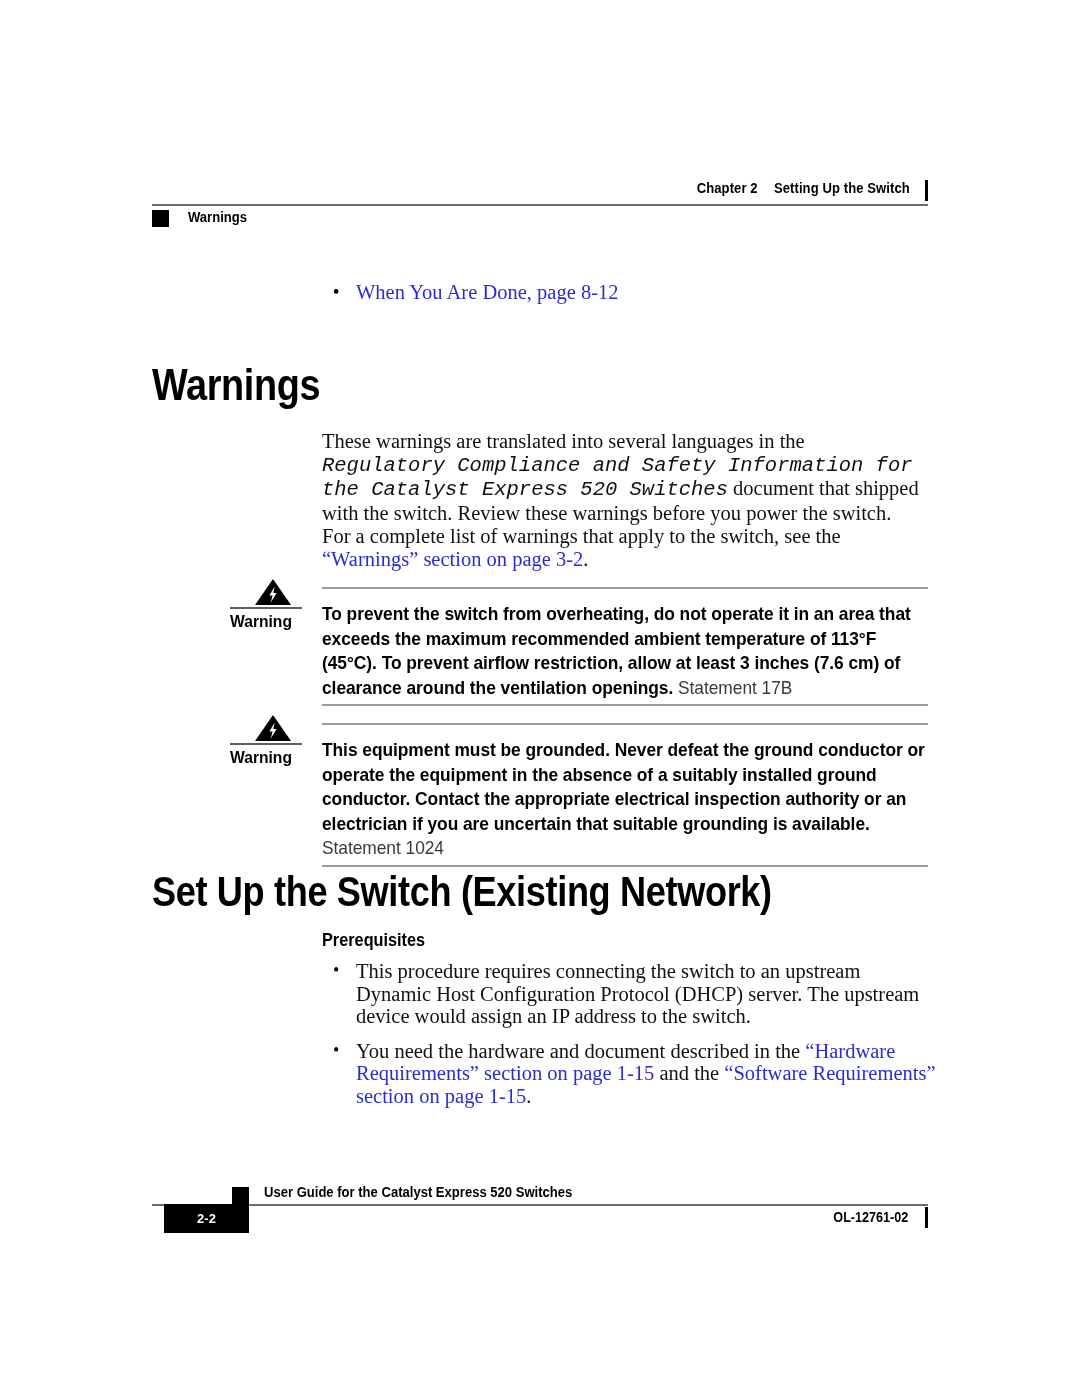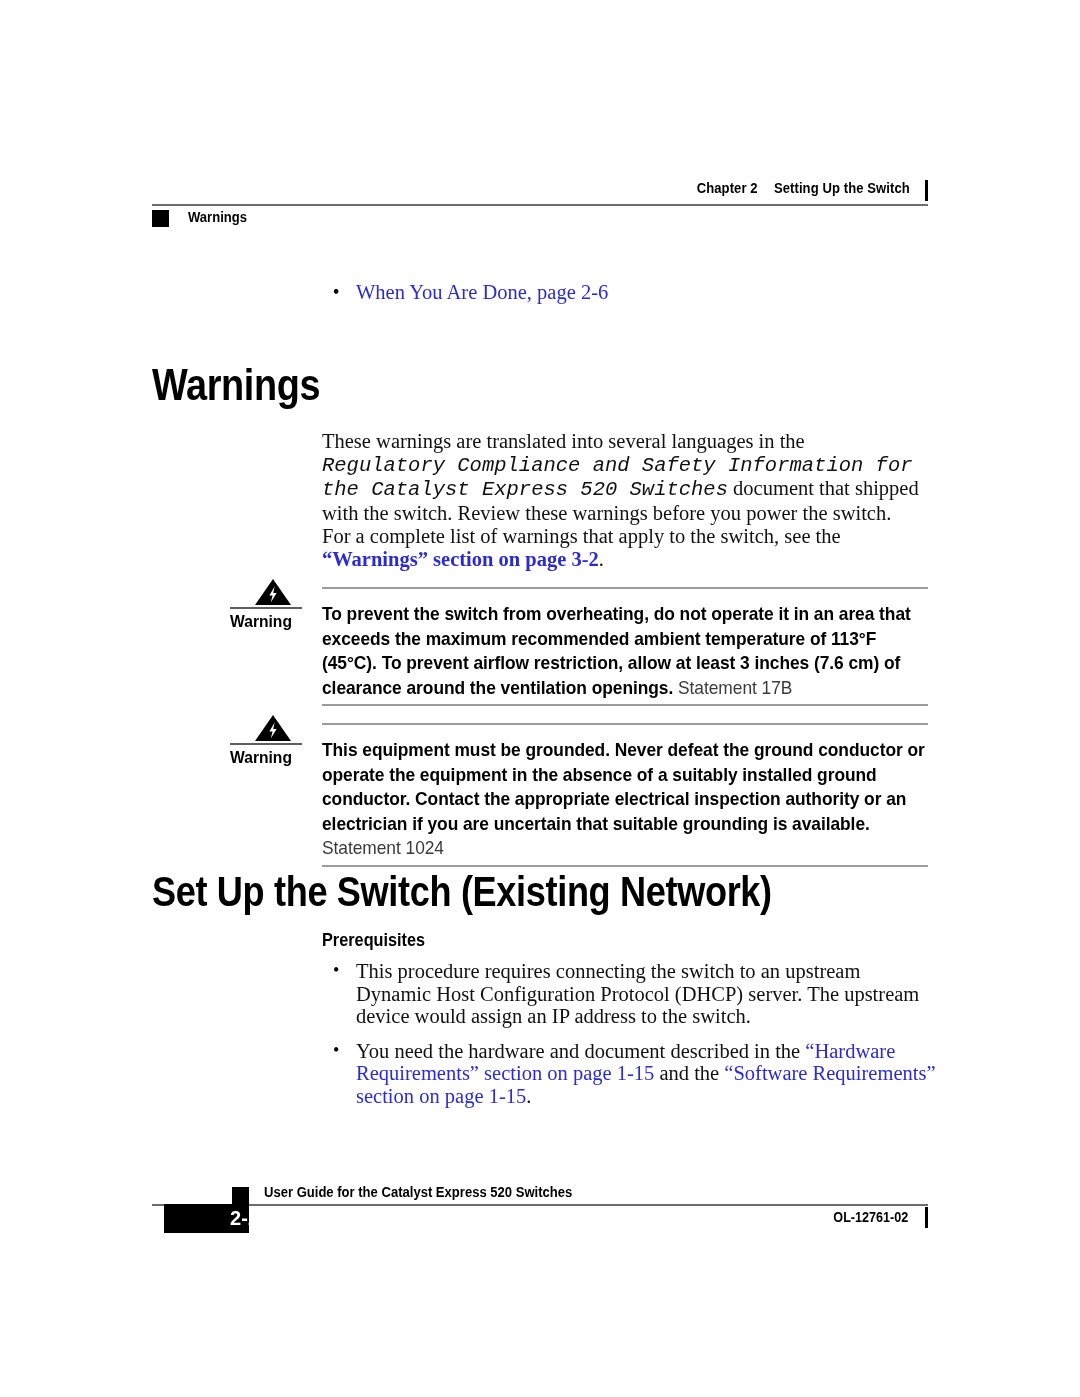--- a/index.html
+++ b/index.html
@@ -140,21 +140,21 @@
     left: 170px;
     width: 610px;
     font-size: 20.5px;
     line-height: 22.6px;
     text-align: left;
     color: #111;
   }
   .para.p1 { top: 172px; }
   .para.p2 { top: 267px; }
   .para i { font-style: italic; font-family: Liberation Mono, monospace; }
-  .para .lnk { color: #2b2bd4; font-weight: bold; }
+  .para .lnk { color: #2b2bd4; }
 
   
   .warnblock {
     position: absolute;
     left: 78px;
     width: 698px;
   }
   .warnblock.w1 { top: 320px; }
   .warnblock.w2 { top: 456px; }
 
@@ -294,26 +294,25 @@
     height: 29px;
     background: #000;
   }
   .footer-pagenum {
     position: absolute;
     left: 12px;
     top: 40px;
     width: 85px;
     height: 29px;
     line-height: 29px;
-    text-align: right;
+    text-align: center;
     color: #ffffff;
     font-family: "Liberation Sans Narrow", "Liberation Sans", sans-serif;
     font-weight: bold;
-    font-size: 20px;
-    margin-left: 10px;
+    font-size: 13px;
   }
   .footer-title {
     position: absolute;
     left: 112px;
     top: 20px;
     font-family: "Liberation Sans Narrow", "Liberation Sans", sans-serif;
     font-weight: bold;
     font-size: 14.5px;
     transform: scaleX(0.9);
     transform-origin: left center;
@@ -356,21 +355,21 @@
     <div class="header-left-text">Warnings</div>
   </div>
 
   <div class="content">
 
     <div class="xref-list">
       <div class="xref-item">
         <span class="bullet">•</span>
       </div>
       <div class="xref-item">
-        <span class="bullet">•</span><span>When You Are Done, page 2-6</span>
+        <span class="bullet">•</span><span>When You Are Done, page 8-12</span>
       </div>
     </div>
 
     <div class="h1">Warnings</div>
 
     <div class="para p1">
       <span>These warnings are translated into several languages in the </span><i>Regulatory Compliance and Safety Information for the Catalyst Express 520 Switches</i><span> document that shipped with the switch. Review these warnings before you power the switch.</span>
     </div>
 
     <div class="para p2">

